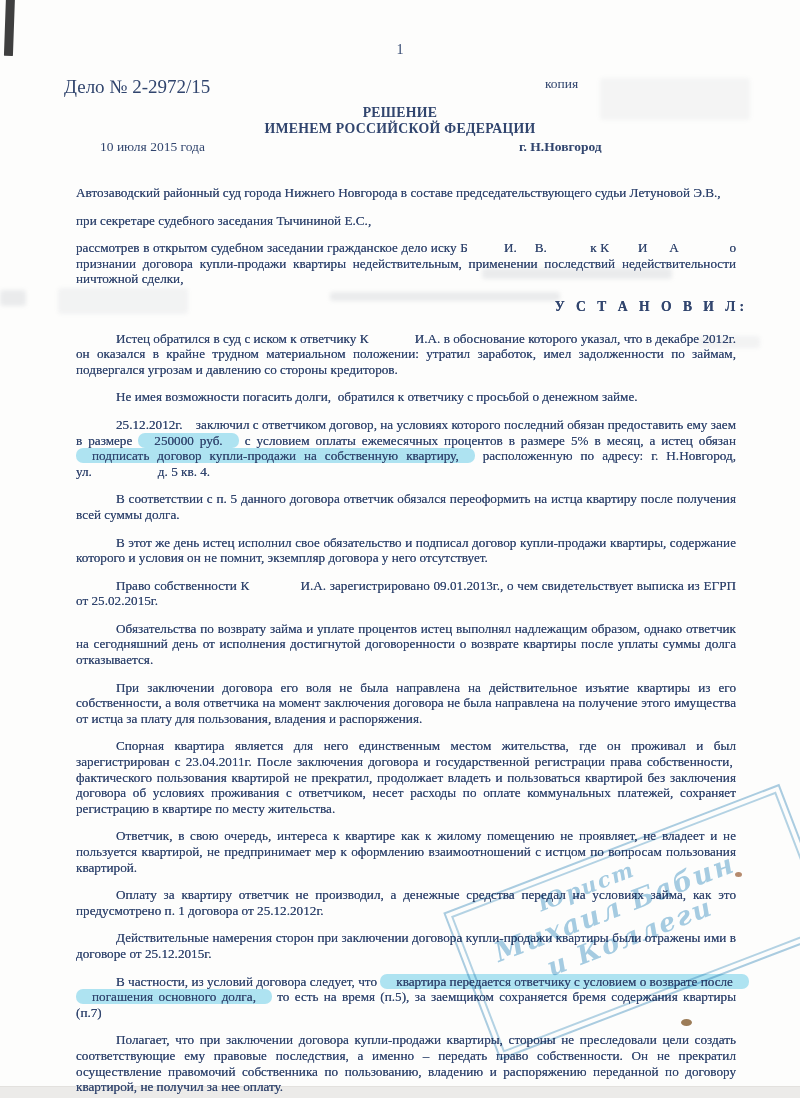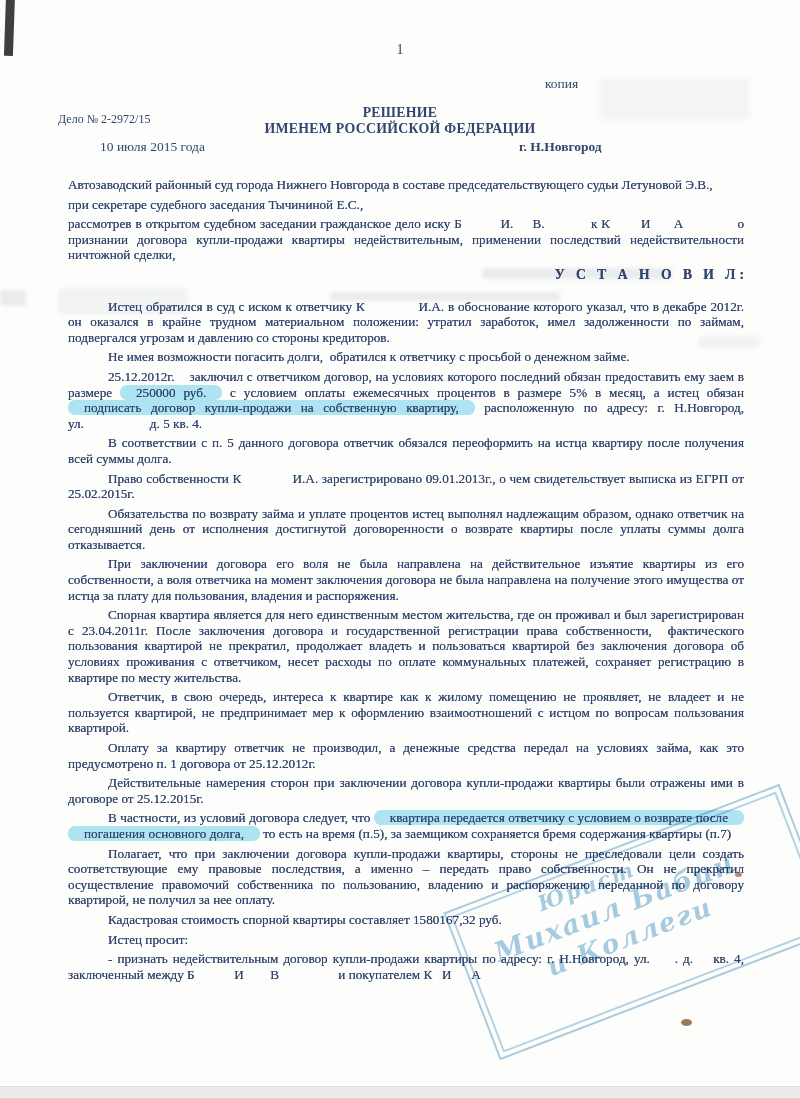--- a/index.html
+++ b/index.html
@@ -23,33 +23,33 @@
   .smudge.s3{left:58px;top:288px;width:130px;height:26px;opacity:.6;}
   .smudge.s4{left:600px;top:78px;width:150px;height:42px;opacity:.5;}
   .smudge.s5{left:698px;top:336px;width:62px;height:12px;opacity:.6;}
   .smudge.s6{left:0px;top:290px;width:26px;height:16px;}
   .speck{position:absolute;border-radius:50%;filter:blur(.5px);}
   .speck.p1{left:735px;top:872px;width:7px;height:5px;background:#b58a6d;}
   .speck.p2{left:681px;top:1019px;width:11px;height:7px;background:#9c7c58;}
 
   
   .page-number{position:absolute;top:42px;left:0;width:100%;text-align:center;font-size:14px;}
-  .case-number{position:absolute;top:76px;left:58px;font-size:12px;margin-top:36px;}
+  .case-number{position:absolute;top:76px;left:64px;font-size:19px;}
   .copy-label{position:absolute;top:76px;left:545px;font-size:13.5px;}
   .doc-title{position:absolute;top:105px;left:0;width:100%;text-align:center;font-weight:bold;font-size:13.8px;line-height:16px;letter-spacing:.3px;}
   .date-line{position:absolute;top:139px;left:100px;font-size:13.5px;}
   .city-line{position:absolute;top:139px;left:519px;font-size:13.5px;font-weight:bold;}
 
   
   .doc-body{
     position:absolute;top:173px;left:64px;width:684px;
     font-size:13.2px;line-height:15.6px;text-align:justify;
     text-shadow:0 0 .5px rgba(49,69,110,.85);
   }
-  .para{margin:4px;text-indent:40px;}
+  .para{margin:12px;text-indent:40px;}
   .para.noindent{text-indent:0;}
   .para.heading{
     text-indent:0;text-align:right;font-weight:bold;letter-spacing:4px;
     margin:1px 0 16px 0;font-size:13.6px;
   }
   .hl{
     background:var(--hl);
     border-radius:7px;padding:0 16px;
     box-decoration-break:clone;-webkit-box-decoration-break:clone;
   }
@@ -101,20 +101,21 @@
 
   <div class="doc-body">
       <p class="para noindent"><span>Автозаводский районный суд города Нижнего Новгорода в составе председательствующего судьи Летуновой Э.В.,</span></p>
       <p class="para noindent"><span>при секретаре судебного заседания Тычининой Е.С.,</span></p>
       <p class="para noindent"><span>рассмотрев в открытом судебном заседании гражданское дело иску Б&nbsp;&nbsp;&nbsp;&nbsp;&nbsp;&nbsp;&nbsp;&nbsp;&nbsp;&nbsp;И.&nbsp;&nbsp;&nbsp;&nbsp;&nbsp;В.&nbsp;&nbsp;&nbsp;&nbsp;&nbsp;&nbsp;&nbsp;&nbsp;&nbsp;&nbsp;&nbsp;&nbsp;к К&nbsp;&nbsp;&nbsp;&nbsp;&nbsp;&nbsp;&nbsp;&nbsp;И&nbsp;&nbsp;&nbsp;&nbsp;&nbsp;&nbsp;А&nbsp;&nbsp;&nbsp;&nbsp;&nbsp;&nbsp;&nbsp;&nbsp;&nbsp;&nbsp;&nbsp;&nbsp;&nbsp;&nbsp;о признании договора купли-продажи квартиры недействительным, применении последствий недействительности ничтожной сделки,</span></p>
       <p class="para heading noindent"><span>У С Т А Н О В И Л:</span></p>
       <p class="para"><span>Истец обратился в суд с иском к ответчику К&nbsp;&nbsp;&nbsp;&nbsp;&nbsp;&nbsp;&nbsp;&nbsp;&nbsp;&nbsp;&nbsp;&nbsp;&nbsp;&nbsp;И.А. в обоснование которого указал, что в декабре 2012г. он оказался в крайне трудном материальном положении: утратил заработок, имел задолженности по займам, подвергался угрозам и давлению со стороны кредиторов.</span></p>
       <p class="para"><span>Не имея возможности погасить долги,&nbsp; обратился к ответчику с просьбой о денежном займе.</span></p>
       <p class="para"><span>25.12.2012г.&nbsp;&nbsp;&nbsp; заключил с ответчиком договор, на условиях которого последний обязан предоставить ему заем в размере </span><span class="hl">250000 руб.</span><span> с условием оплаты ежемесячных процентов в размере 5% в месяц, а истец обязан </span><span class="hl">подписать договор купли-продажи на собственную квартиру,</span><span> расположенную по адресу: г. Н.Новгород, ул.&nbsp;&nbsp;&nbsp;&nbsp;&nbsp;&nbsp;&nbsp;&nbsp;&nbsp;&nbsp;&nbsp;&nbsp;&nbsp;&nbsp;&nbsp;&nbsp;&nbsp;&nbsp;&nbsp;&nbsp;д. 5 кв. 4.</span></p>
       <p class="para"><span>В соответствии с п. 5 данного договора ответчик обязался переоформить на истца квартиру после получения всей суммы долга.</span></p>
+      <p class="para"><span>В этот же день истец исполнил свое обязательство и подписал договор купли-продажи квартиры, содержание которого и условия он не помнит, экземпляр договора у него отсутствует.</span></p>
       <p class="para"><span>Право собственности К&nbsp;&nbsp;&nbsp;&nbsp;&nbsp;&nbsp;&nbsp;&nbsp;&nbsp;&nbsp;&nbsp;&nbsp;&nbsp;&nbsp;И.А. зарегистрировано 09.01.2013г., о чем свидетельствует выписка из ЕГРП от 25.02.2015г.</span></p>
       <p class="para"><span>Обязательства по возврату займа и уплате процентов истец выполнял надлежащим образом, однако ответчик на сегодняшний день от исполнения достигнутой договоренности о возврате квартиры после уплаты суммы долга отказывается.</span></p>
       <p class="para"><span>При заключении договора его воля не была направлена на действительное изъятие квартиры из его собственности, а воля ответчика на момент заключения договора не была направлена на получение этого имущества от истца за плату для пользования, владения и распоряжения.</span></p>
       <p class="para"><span>Спорная квартира является для него единственным местом жительства, где он проживал и был зарегистрирован с 23.04.2011г. После заключения договора и государственной регистрации права собственности,&nbsp; фактического пользования квартирой не прекратил, продолжает владеть и пользоваться квартирой без заключения договора об условиях проживания с ответчиком, несет расходы по оплате коммунальных платежей, сохраняет регистрацию в квартире по месту жительства.</span></p>
       <p class="para"><span>Ответчик, в свою очередь, интереса к квартире как к жилому помещению не проявляет, не владеет и не пользуется квартирой, не предпринимает мер к оформлению взаимоотношений с истцом по вопросам пользования квартирой.</span></p>
       <p class="para"><span>Оплату за квартиру ответчик не производил, а денежные средства передал на условиях займа, как это предусмотрено п. 1 договора от 25.12.2012г.</span></p>
       <p class="para"><span>Действительные намерения сторон при заключении договора купли-продажи квартиры были отражены ими в договоре от 25.12.2015г.</span></p>
       <p class="para"><span>В частности, из условий договора следует, что </span><span class="hl">квартира передается ответчику с условием о возврате после погашения основного долга,</span><span> то есть на время (п.5), за заемщиком сохраняется бремя содержания квартиры (п.7)</span></p>
       <p class="para"><span>Полагает, что при заключении договора купли-продажи квартиры, стороны не преследовали цели создать соответствующие ему правовые последствия, а именно – передать право собственности. Он не прекратил осуществление правомочий собственника по пользованию, владению и распоряжению переданной по договору квартирой, не получил за нее оплату.</span></p>
       <p class="para"><span>Кадастровая стоимость спорной квартиры составляет 1580167,32 руб.</span></p>

